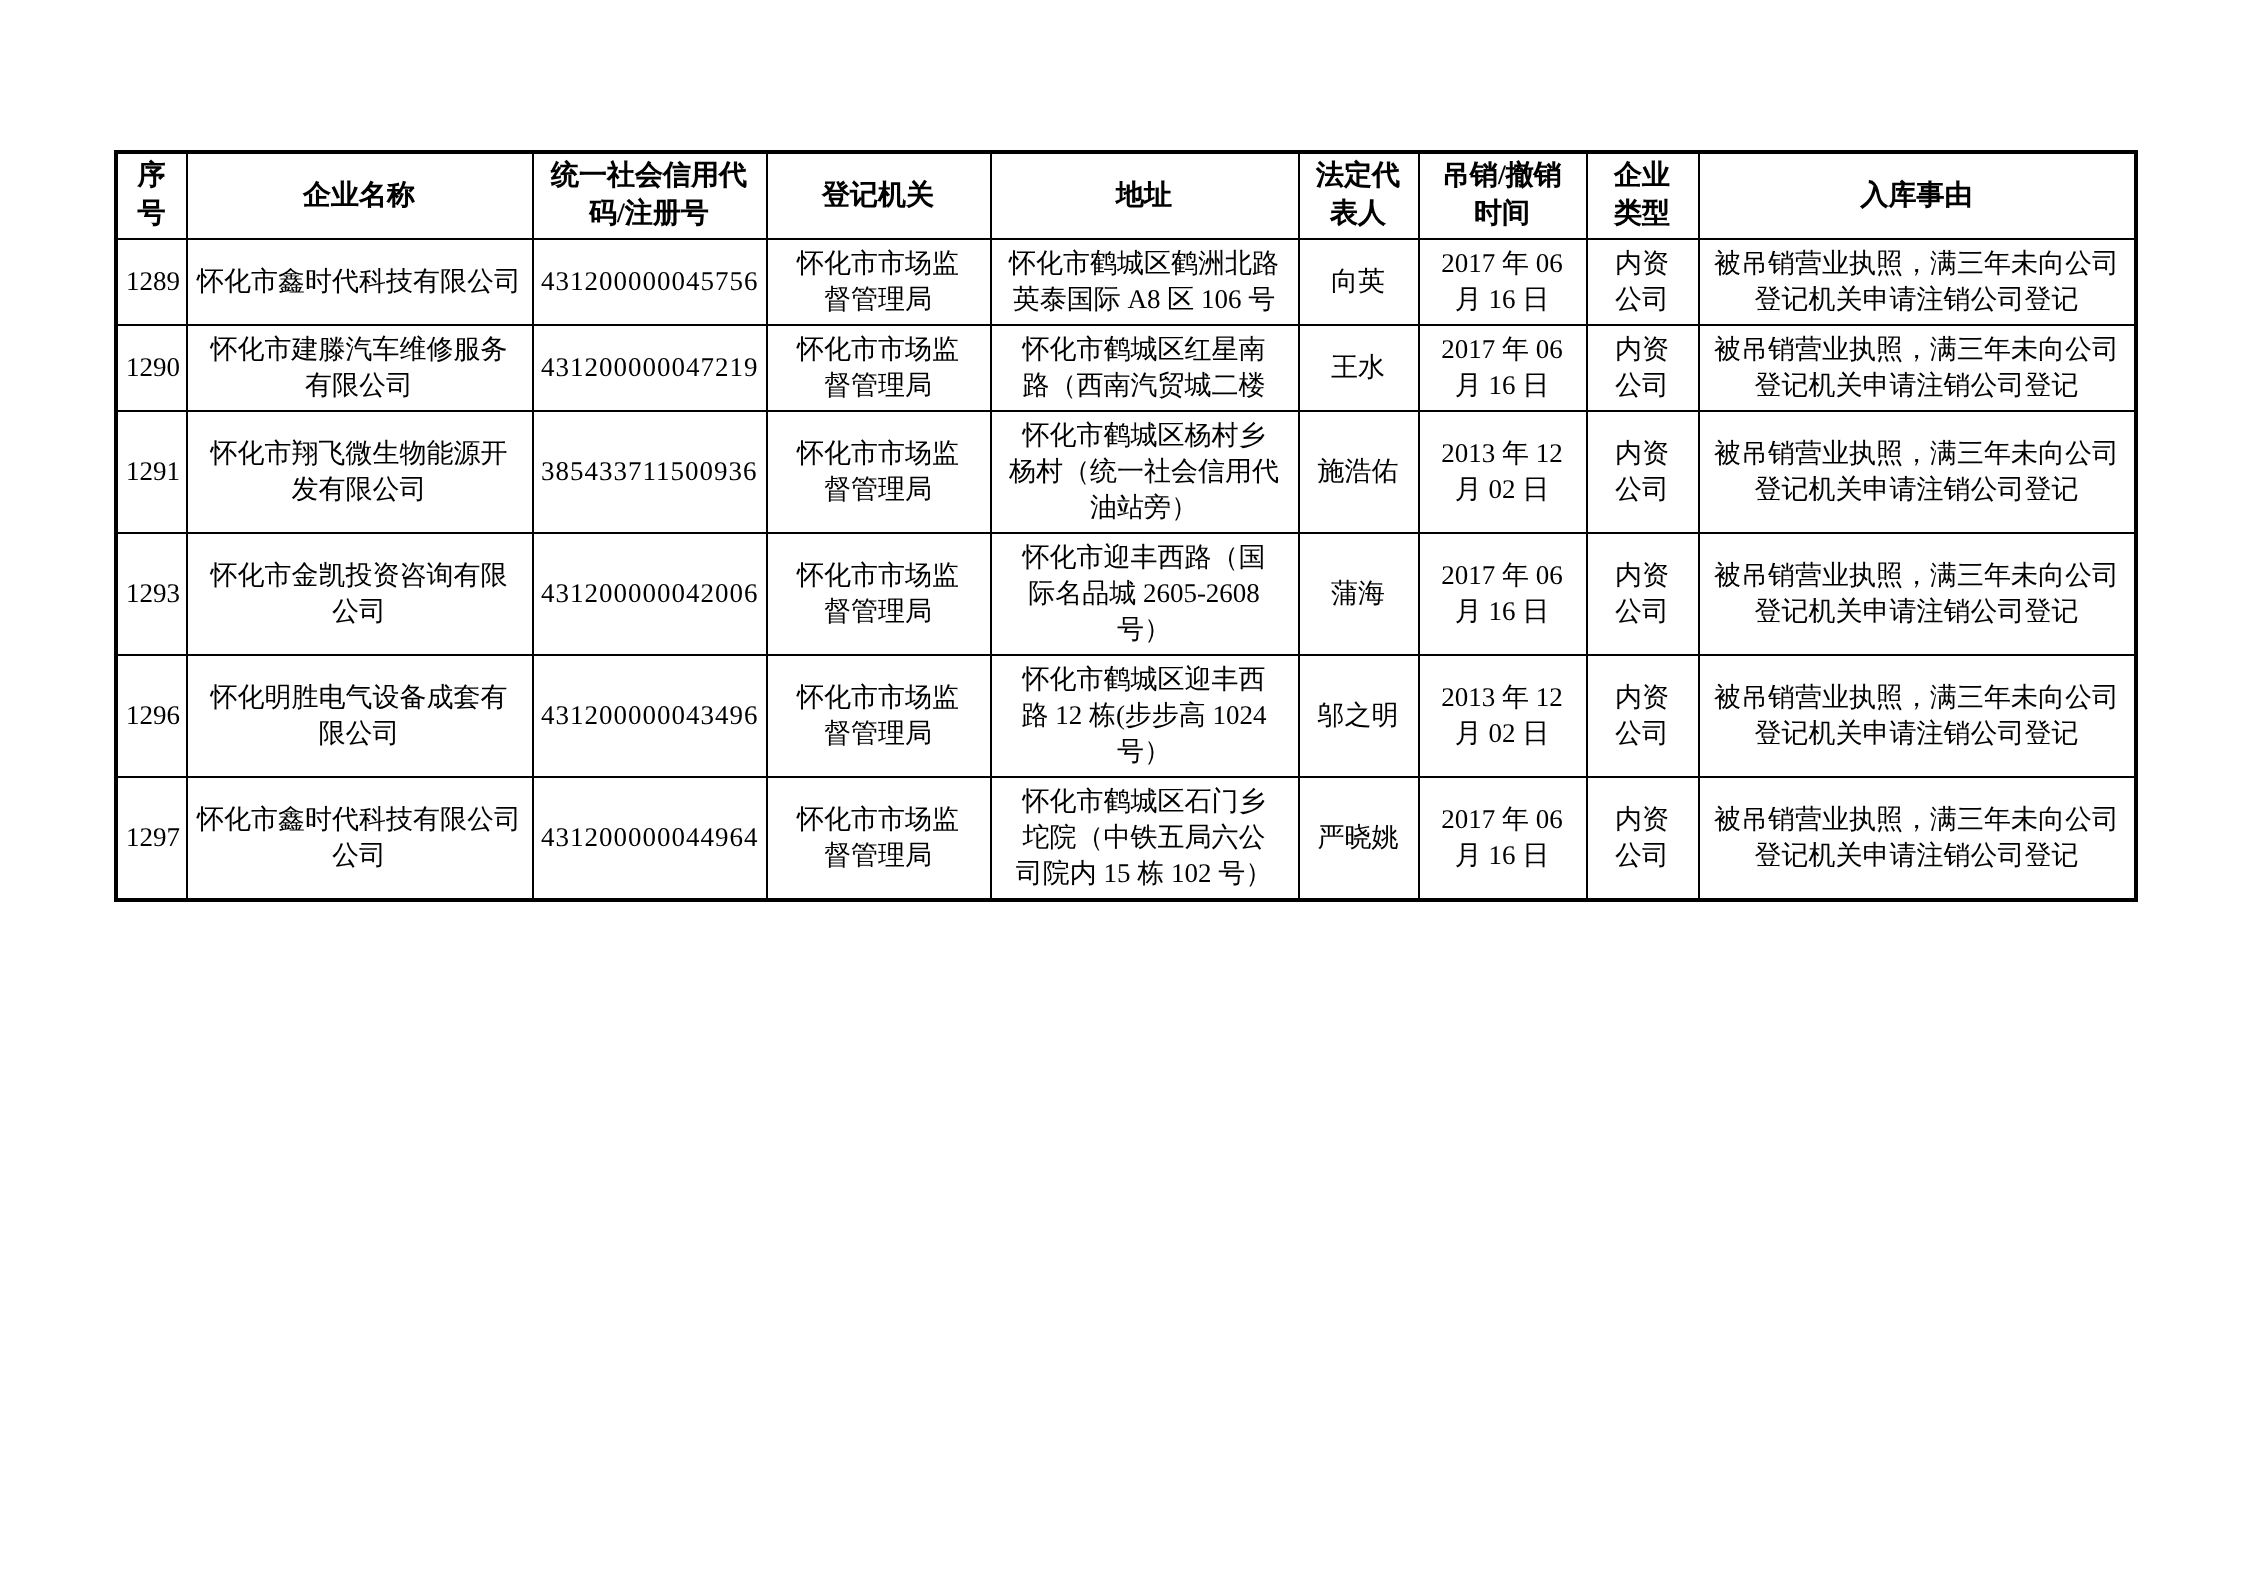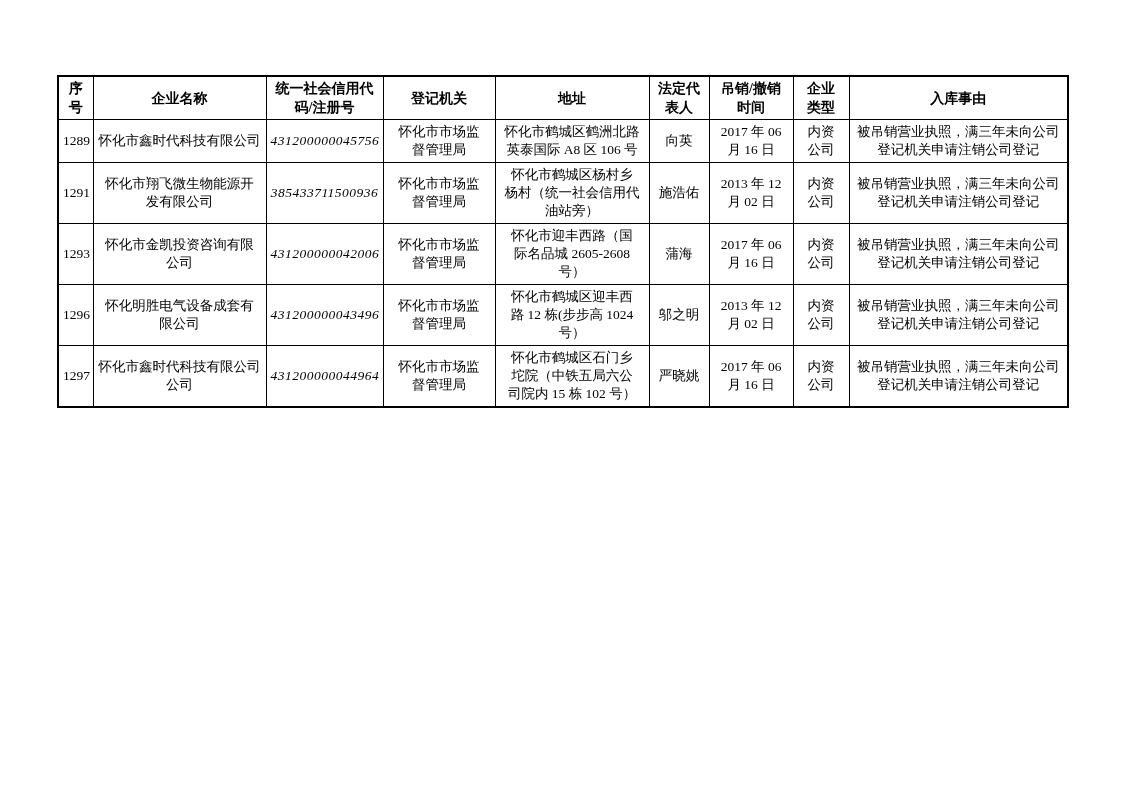--- a/index.html
+++ b/index.html
@@ -41,21 +41,20 @@
     overflow: hidden;
   }
   table.company-table th {
     font-weight: bold;
     font-size: 14px;
     line-height: 19px;
     padding: 2px 3px;
   }
   table.company-table td.cell-code {
     letter-spacing: 0.5px;
-    font-style: italic;
   }
 </style>
 </head>
 <body>
 
 <div class="page">
   <table class="company-table">
     <colgroup id="colgroup">
         <col style="width: 35px;">
         <col style="width: 173px;">
@@ -88,20 +87,37 @@
     <tbody id="table-body">
         <tr>
           <td class="cell-serial">1289</td>
           <td class="cell-name">怀化市鑫时代科技有限公司</td>
           <td class="cell-code">431200000045756</td>
           <td class="cell-authority">怀化市市场监
 督管理局</td>
           <td class="cell-address">怀化市鹤城区鹤洲北路
 英泰国际 A8 区 106 号</td>
           <td class="cell-legal_rep">向英</td>
+          <td class="cell-revoke_date">2017 年 06
+月 16 日</td>
+          <td class="cell-company_type">内资
+公司</td>
+          <td class="cell-reason">被吊销营业执照，满三年未向公司
+登记机关申请注销公司登记</td>
+        </tr>
+        <tr>
+          <td class="cell-serial">1290</td>
+          <td class="cell-name">怀化市建滕汽车维修服务
+有限公司</td>
+          <td class="cell-code">431200000047219</td>
+          <td class="cell-authority">怀化市市场监
+督管理局</td>
+          <td class="cell-address">怀化市鹤城区红星南
+路（西南汽贸城二楼</td>
+          <td class="cell-legal_rep">王水</td>
           <td class="cell-revoke_date">2017 年 06
 月 16 日</td>
           <td class="cell-company_type">内资
 公司</td>
           <td class="cell-reason">被吊销营业执照，满三年未向公司
 登记机关申请注销公司登记</td>
         </tr>
         <tr>
           <td class="cell-serial">1291</td>
           <td class="cell-name">怀化市翔飞微生物能源开

